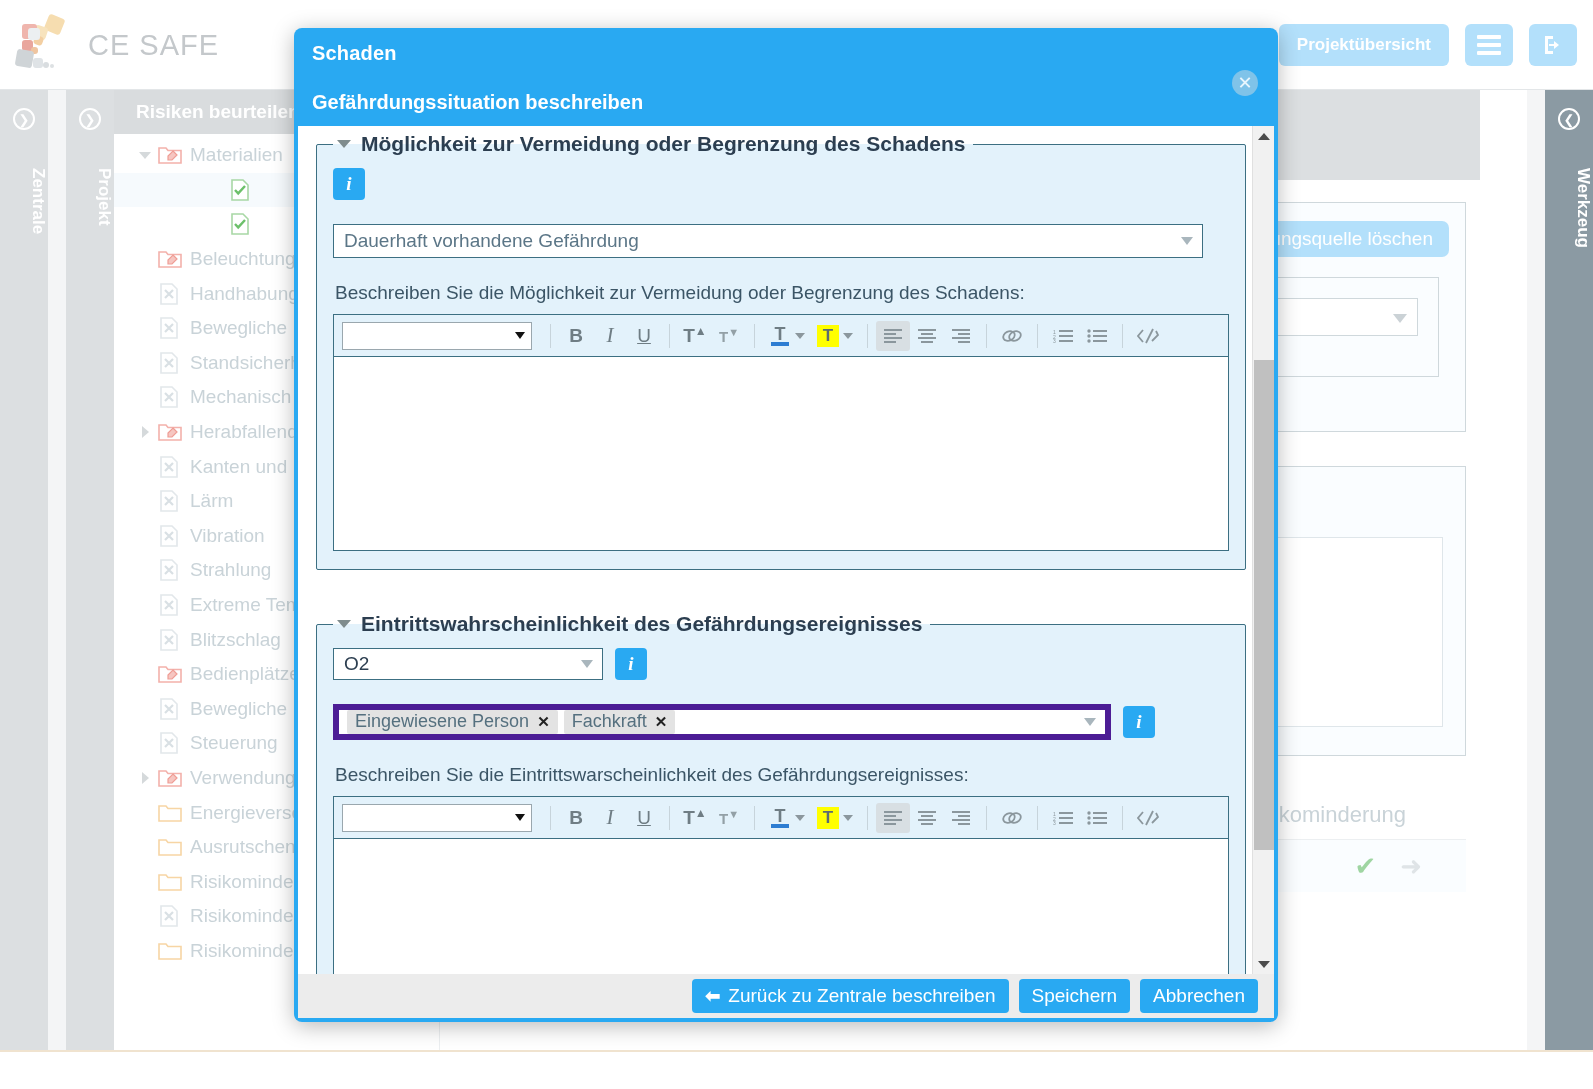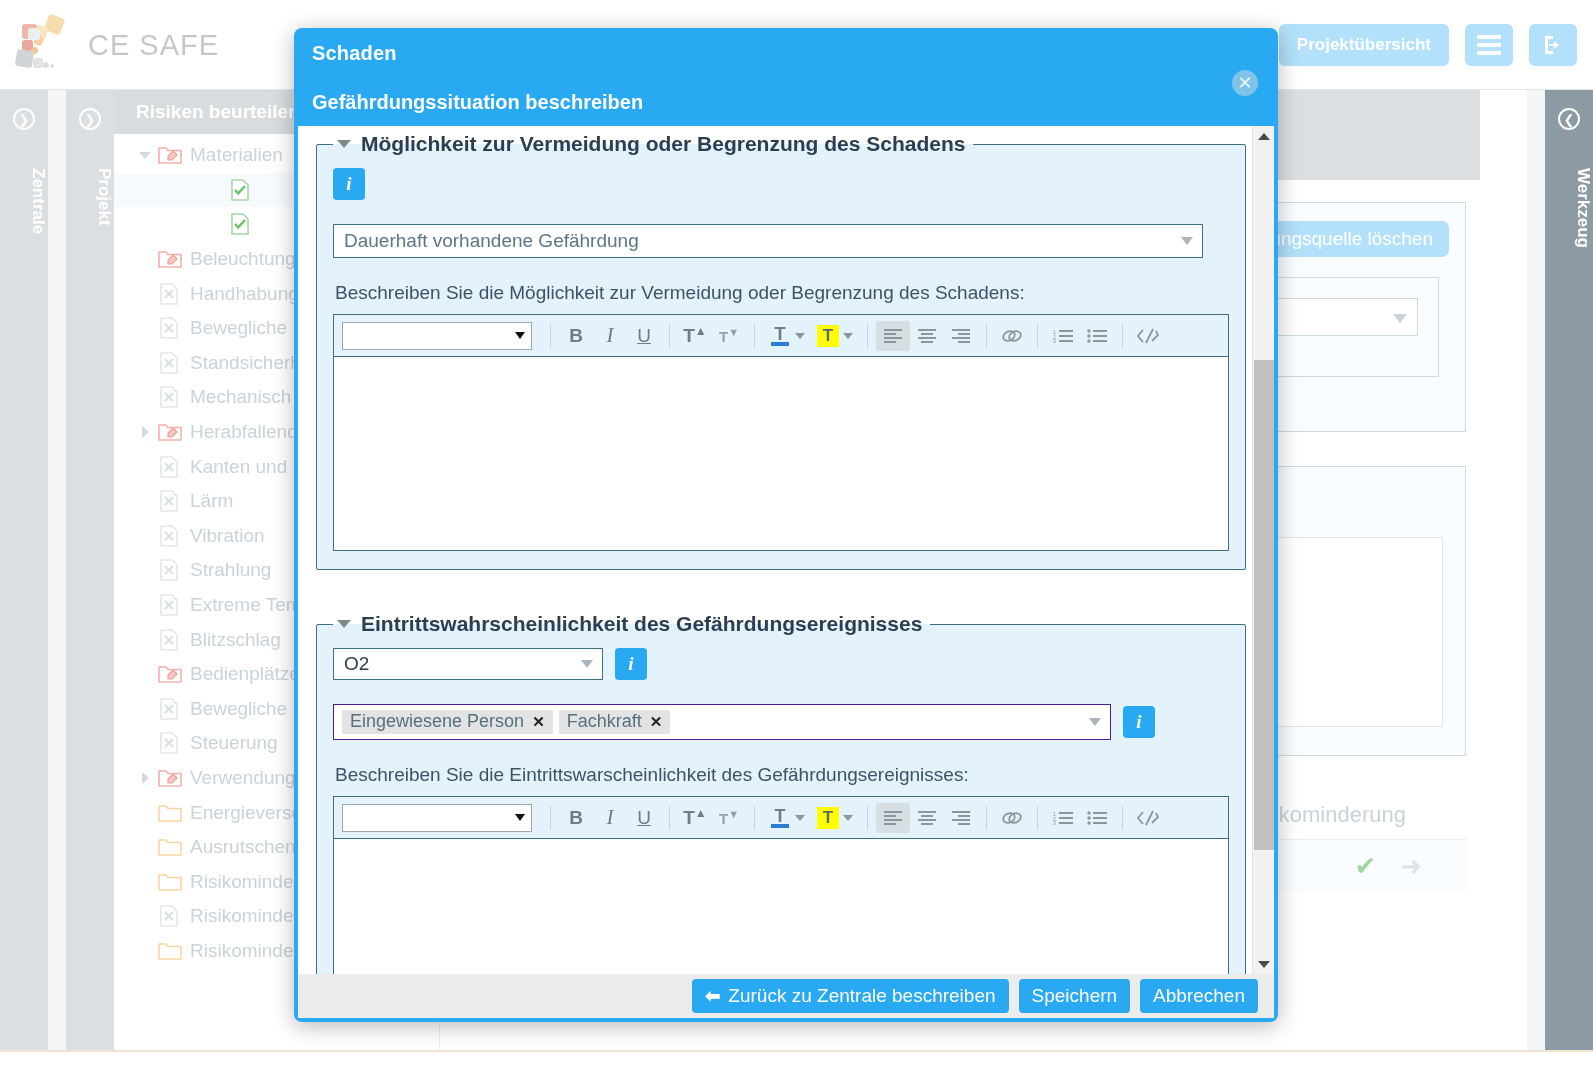--- a/index.html
+++ b/index.html
@@ -245,21 +245,21 @@
   .sel-wide {
     position: relative;
     width: 870px; height: 34px;
     border: 1px solid #3c6f82; background: #ffffff;
     display: flex; align-items: center; padding-left: 10px;
     font-size: 19px; color: #5b7687;
   }
   .sel-tags {
     position: relative;
     width: 778px; height: 36px;
-    border: 1px solid #4c1d95; background: #ffffff;
+    border: 6px solid #4c1d95; background: #ffffff;
     display: flex; align-items: center; padding-left: 8px; gap: 6px;
   }
   .ddarrow2 {
     position: absolute; right: 9px; top: 50%; transform: translateY(-50%);
     width: 0; height: 0;
     border-left: 6px solid transparent; border-right: 6px solid transparent;
     border-top: 8px solid #a9b6bd;
   }
   .tag {
     background: #e3e3e3; color: #55707f;

